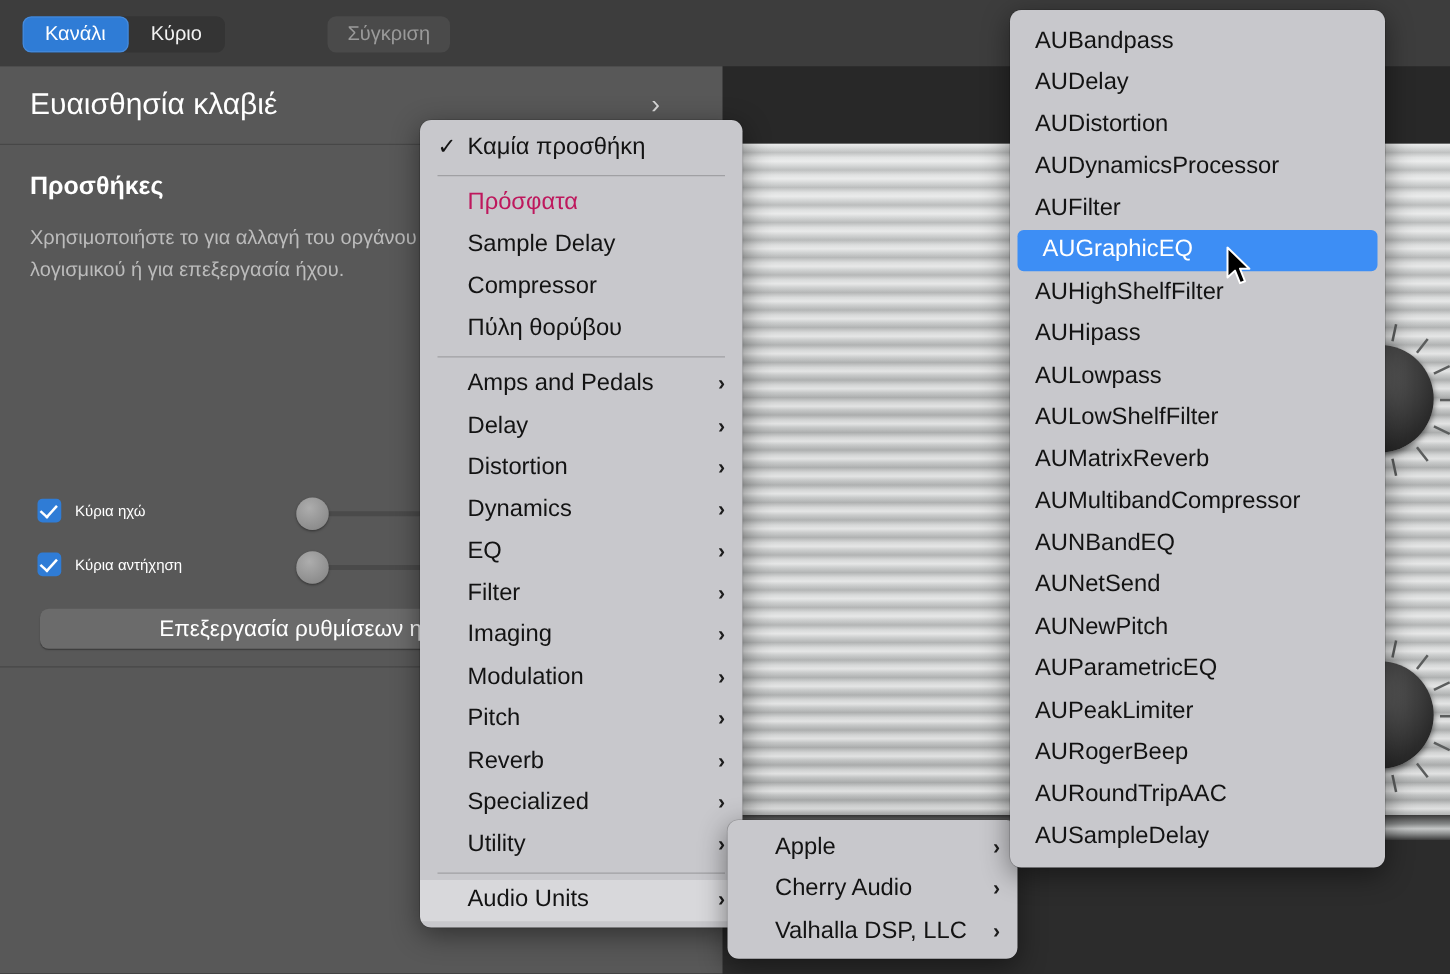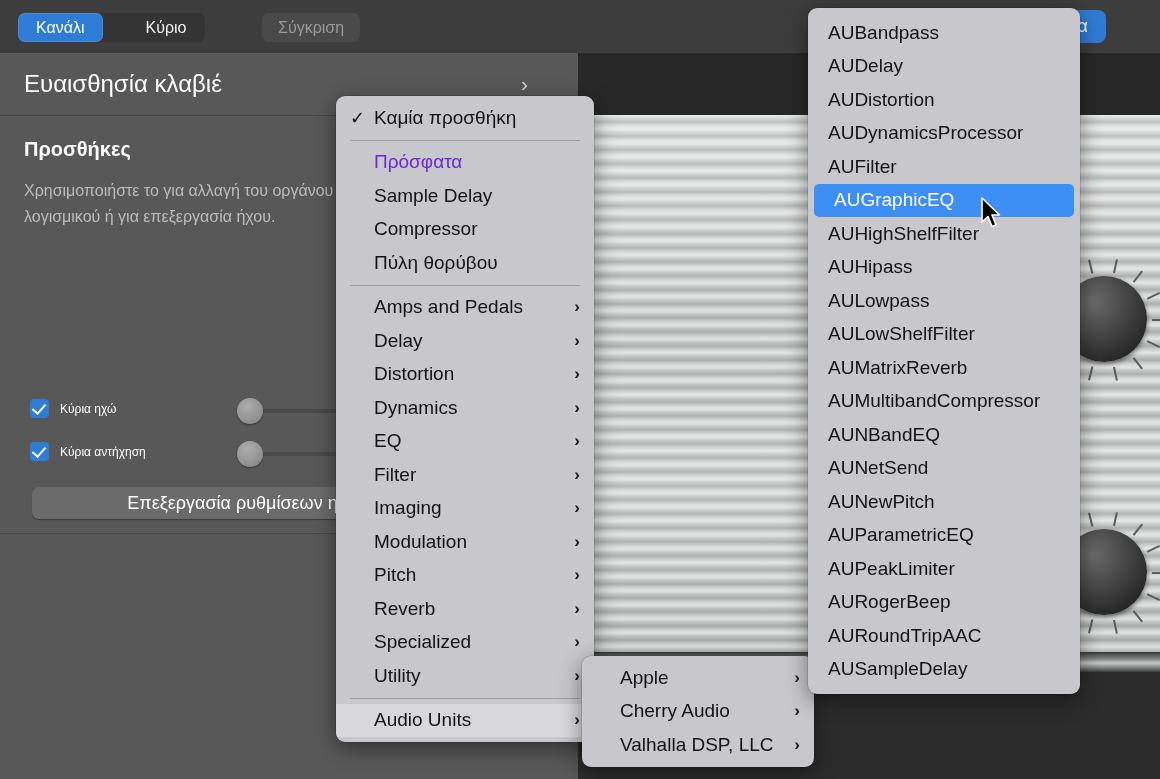--- a/index.html
+++ b/index.html
@@ -50,21 +50,21 @@
     background:#5b5d5d; transform-origin:0 50%;
   }
 
   
   .tabbar{
     position:absolute; left:0; top:0; width:1160px; height:53px;
     background:#3d3d3d;
   }
   .seg{
     position:absolute; left:18px; top:13px; height:29px;
-    background:#343434; border-radius:7px; display:flex; align-items:stretch;gap:25px;
+    background:#343434; border-radius:7px; display:flex; align-items:stretch;
   }
   .seg .tab{
     display:flex; align-items:center; justify-content:center;
     height:29px; padding:0 18px; font-size:16px; color:#f2f2f2;
     border-radius:7px; cursor:default; white-space:nowrap;
   }
   .seg .tab.active{ background:#2f7cd6; color:#fff; box-shadow:inset 0 0 0 1px rgba(255,255,255,0.12); }
   .tab-compare{
     position:absolute; left:262px; top:13px; height:29px; padding:0 16px;
     display:flex; align-items:center; justify-content:center;
@@ -131,30 +131,30 @@
     position:absolute; border-radius:9px;
     background:#c8c8cc;
     box-shadow:0 6px 22px rgba(0,0,0,0.45), 0 0 0 0.5px rgba(0,0,0,0.22);
     padding:5px 0; overflow:hidden;
   }
   .mi{
     position:relative; display:flex; align-items:center;
     height:33.5px; padding:0 14px 0 38px; font-size:19px; color:#131313;
     white-space:nowrap;
   }
-  .mi.dim{ color:#6d28d9; }
+  .mi.dim{ color:#be185d; }
   .mi.sel{ background:#3d8ef5; color:#ffffff; border-radius:5px; margin:0 6px; padding-left:32px; }
   .mi .check{ position:absolute; left:14px; font-size:18px; color:#131313; }
   .mi .arrow{ position:absolute; right:14px; font-size:17px; font-weight:bold; color:#1c1c1c; }
   .mi.hl{ background:rgba(255,255,255,0.30); }
   .msep{ height:1px; background:rgba(0,0,0,0.20); margin:5px 14px; }
 
   #menu-main{ left:336px; top:96px; width:258px; }
   #menu-vendors{ left:582px; top:656px; width:232px; }
-  #menu-au{ left:808px; top:8px; width:272px; padding:8px 0; }
+  #menu-au{ left:808px; top:8px; width:300px; padding:8px 0; }
   #menu-au .mi{ padding-left:20px; font-size:19px; }
   #menu-au .mi.sel{ }
 
   
   .cursor{ position:absolute; left:980px; top:197px; width:22px; height:32px; pointer-events:none; }
 </style>
 </head>
 <body>
 
 <div id="root">

